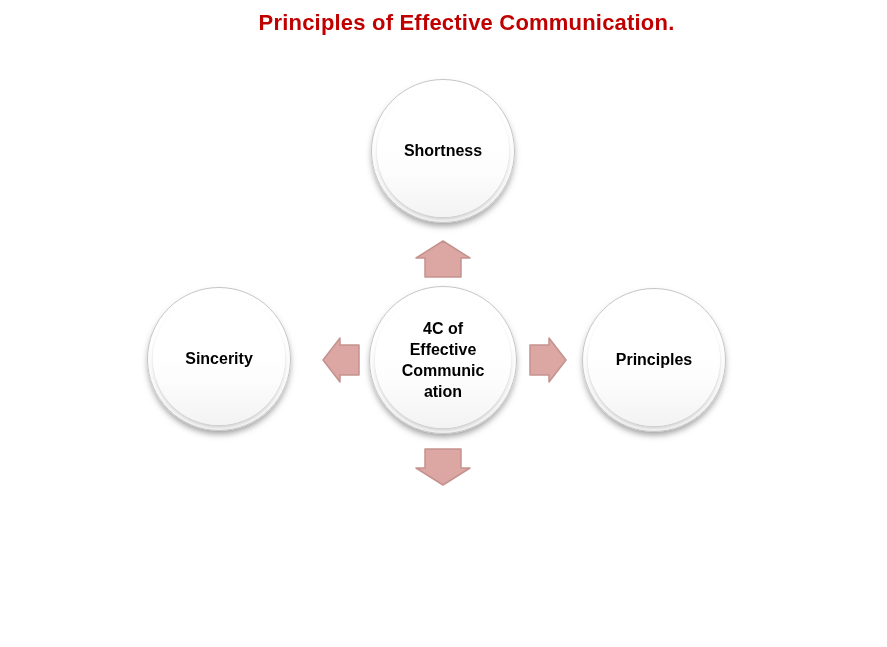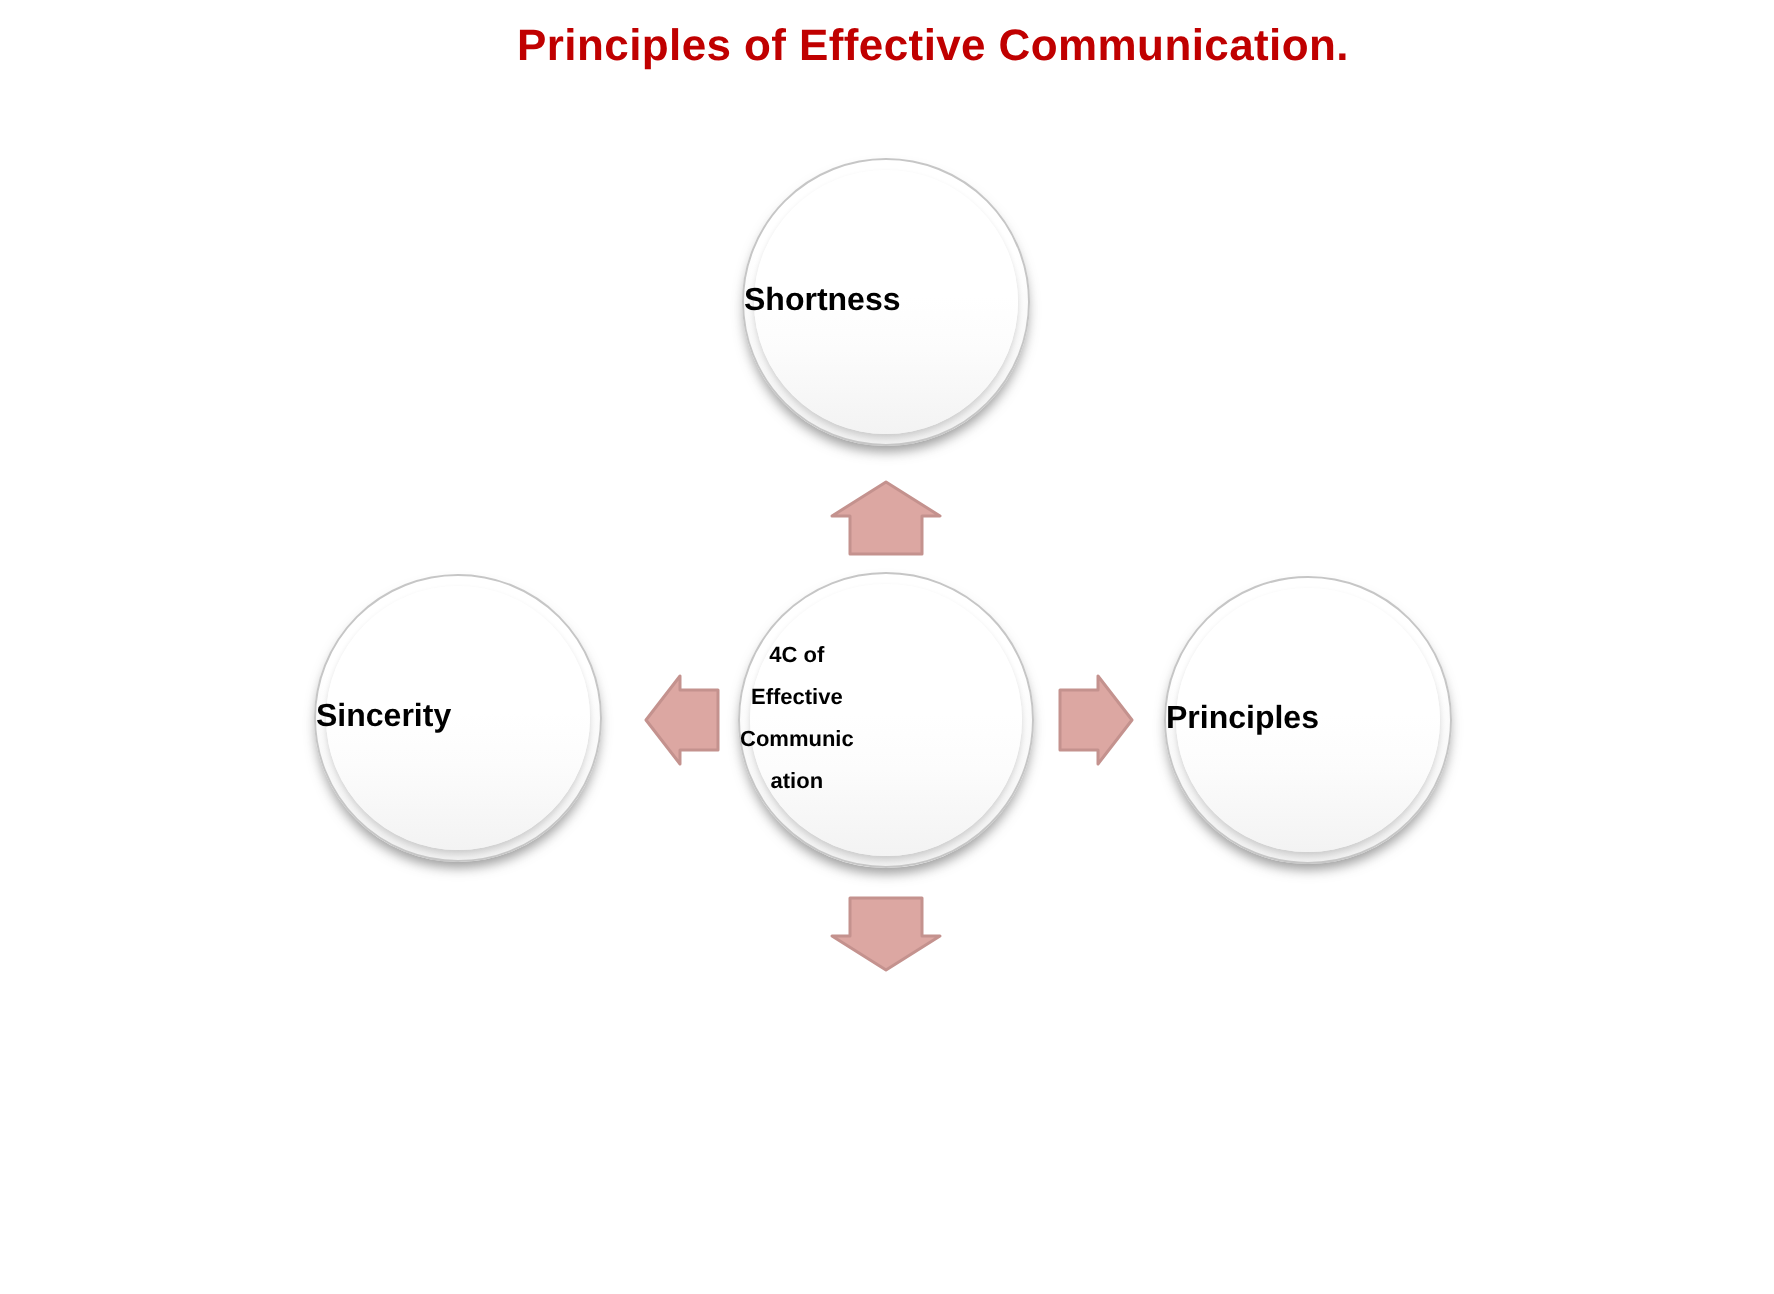--- a/index.html
+++ b/index.html
@@ -20,38 +20,38 @@
     letter-spacing: 0.2px;
     margin-left: 23px;
   }
   
   .circle {
     position: absolute; border-radius: 50%;
     background: radial-gradient(circle at 50% 28%,
       #ffffff 0%, #ffffff 52%, #f7f7f7 72%, #ececec 88%, #e0e0e0 100%);
     border: 1px solid #c6c6c6;
     box-shadow: 0 4px 6px -1px rgba(80,80,80,0.55);
-    display: flex; align-items: center; justify-content: flex-start;
+    display: flex; align-items: center; justify-content: center;
     text-align: center;
   }
   .circle::before {
     content: ""; position: absolute; inset: 5px; border-radius: 50%;
     background: linear-gradient(to bottom,
       #ffffff 0%, #ffffff 48%, #fcfcfc 68%, #f3f3f3 100%);
     box-shadow: 0 2px 3px rgba(0,0,0,0.16);
   }
   .circle .label {
     position: relative; z-index: 2;
     font-weight: bold; color: #000000;
   }
   .node-satellite .label { font-size: 16px; }
-  .node-center .label { font-size: 11px; line-height: 21px; white-space: pre-line; }
+  .node-center .label { font-size: 16px; line-height: 21px; white-space: pre-line; }
 
   .node-top    { left: 371px; top: 79px;  width: 144px; height: 144px; }
-  .node-left   { left: 157px; top: 287px; width: 144px; height: 144px; }
+  .node-left   { left: 147px; top: 287px; width: 144px; height: 144px; }
   .node-center { left: 369px; top: 286px; width: 148px; height: 148px; }
   .node-right  { left: 582px; top: 288px; width: 144px; height: 144px; }
   .node-bottom { left: 373px; top: 496px; width: 144px; height: 144px; }
 
   
   .arrow { position: absolute; display: block; }
   .arrow polygon { stroke: #c4928e; stroke-width: 1.5; stroke-linejoin: round; }
   .arrow-up    { left: 415px; top: 240px; }
   .arrow-down  { left: 415px; top: 448px; }
   .arrow-left  { left: 322px; top: 337px; }

